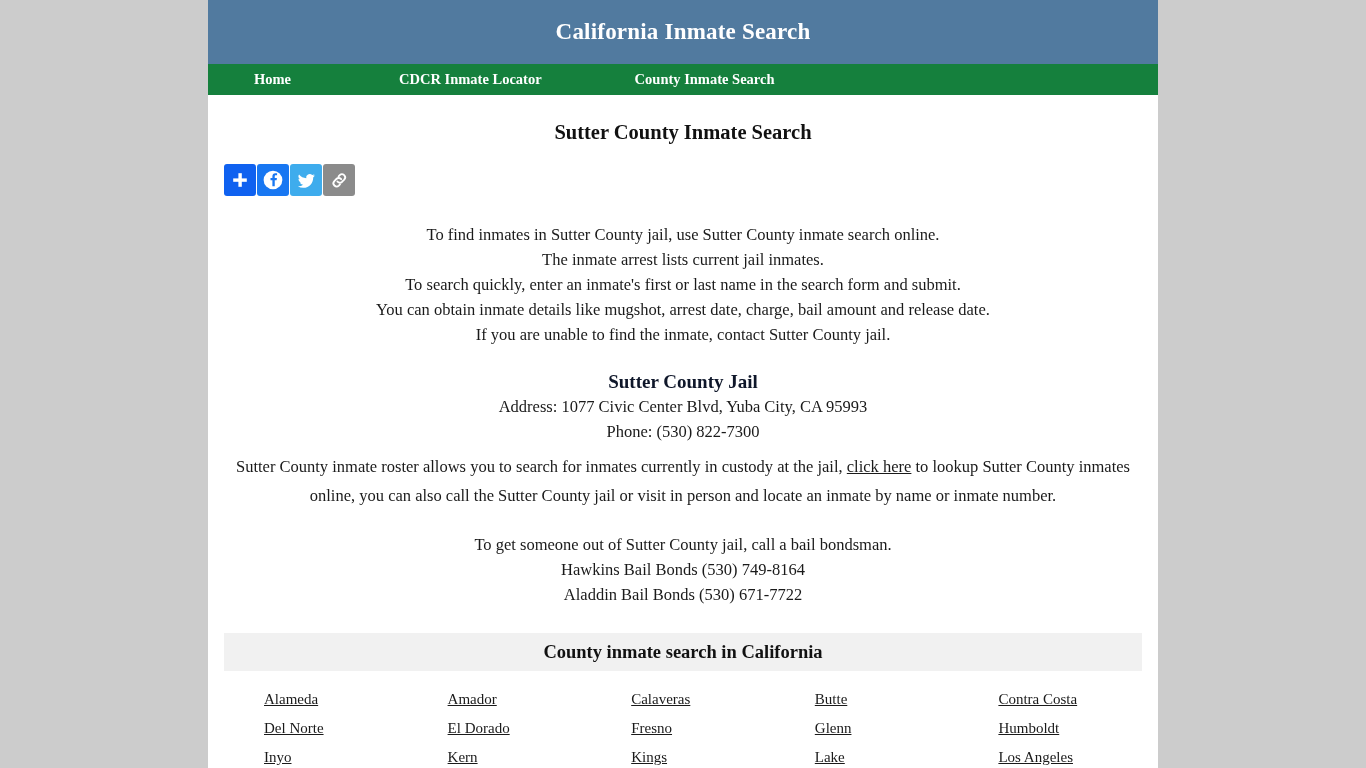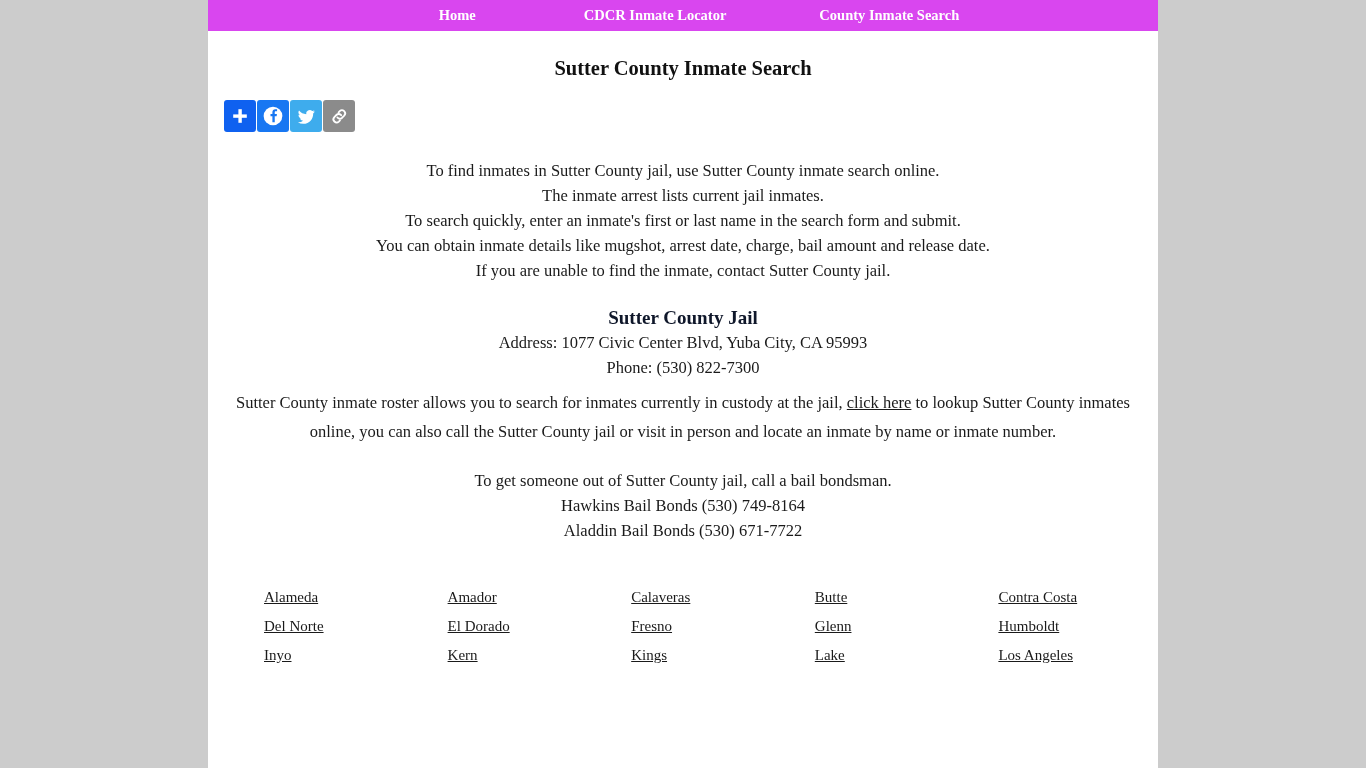--- a/index.html
+++ b/index.html
@@ -34,26 +34,25 @@
   .site-title {
     color: #ffffff;
     font-size: 23px;
     font-weight: bold;
     letter-spacing: 0.2px;
     font-family: "Liberation Serif", "DejaVu Serif", serif;
   }
 
   
   .navbar {
-    background: #d946ef;
+    background: #15803d;
     height: 31px;
     display: flex;
     align-items: center;
     padding-left: 10px;
-    justify-content: center;
   }
   .nav-item {
     color: #ffffff;
     font-size: 14.5px;
     font-weight: bold;
     text-decoration: none;
     padding: 0 14px;
     white-space: nowrap;
     cursor: pointer;
     font-family: "Liberation Serif", "DejaVu Serif", serif;
@@ -172,20 +171,23 @@
     cursor: pointer;
     white-space: nowrap;
     font-family: "Liberation Serif", "DejaVu Serif", serif;
   }
 </style>
 </head>
 <body>
 
 <div class="page-container">
 
+  <header class="masthead">
+    <div class="site-title">California Inmate Search</div>
+  </header>
 
   <nav class="navbar">
     <a class="nav-item nav-home">Home</a>
     <a class="nav-item nav-cdcr">CDCR Inmate Locator</a>
     <a class="nav-item nav-county">County Inmate Search</a>
   </nav>
 
   <main class="content">
 
     <h1 class="page-title">Sutter County Inmate Search</h1>
@@ -239,20 +241,23 @@
 
     <p class="para-flow block-gap"><span>Sutter County inmate roster allows you to search for inmates currently in custody at the jail, </span><a class="inline-link">click here</a><span> to lookup Sutter County inmates online, you can also call the Sutter County jail or visit in person and locate an inmate by name or inmate number.</span></p>
 
     <div class="block-gap">
       <p class="info-line">To get someone out of Sutter County jail, call a bail bondsman.</p>
       <p class="info-line">Hawkins Bail Bonds (530) 749-8164</p>
       <p class="info-line">Aladdin Bail Bonds (530) 671-7722</p>
     </div>
 
     <section class="county-section">
+      <div class="county-head">
+        <span class="county-head-title">County inmate search in California</span>
+      </div>
       <div class="county-grid">
         <div class="county-cell">
             <a class="county-link">Alameda</a>
           </div>
         <div class="county-cell">
             <a class="county-link">Amador</a>
           </div>
         <div class="county-cell">
             <a class="county-link">Calaveras</a>
           </div>

